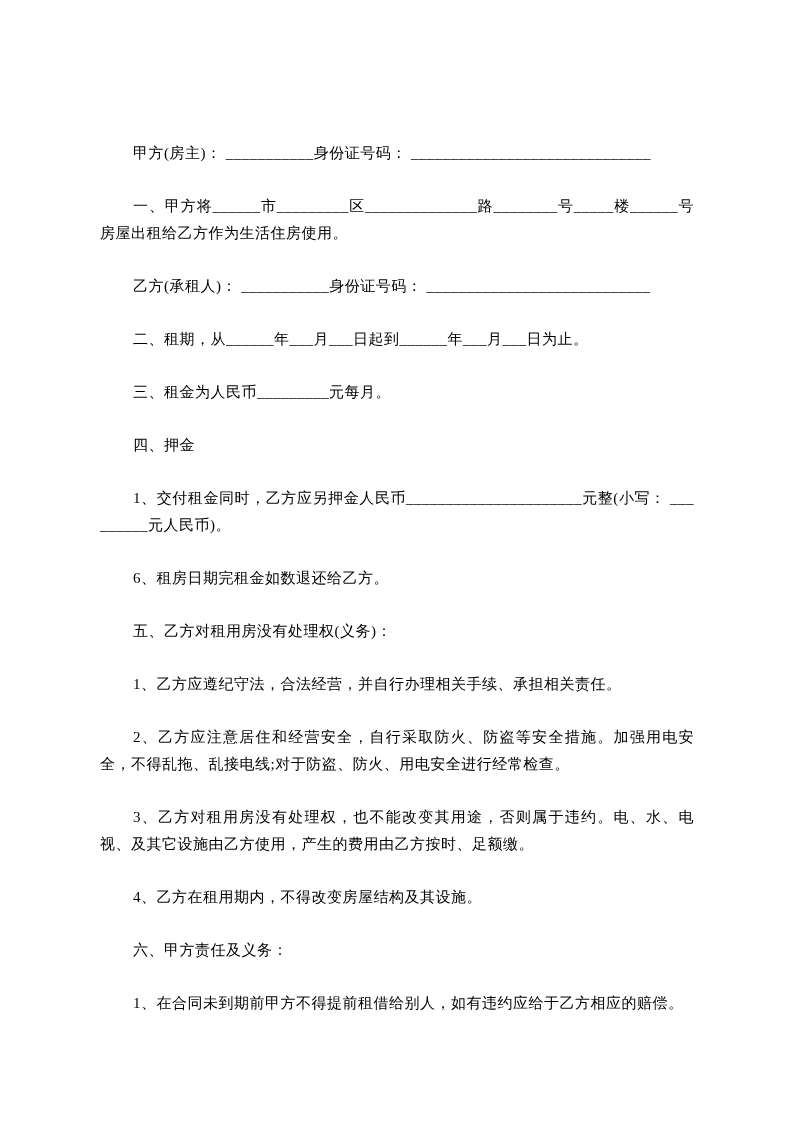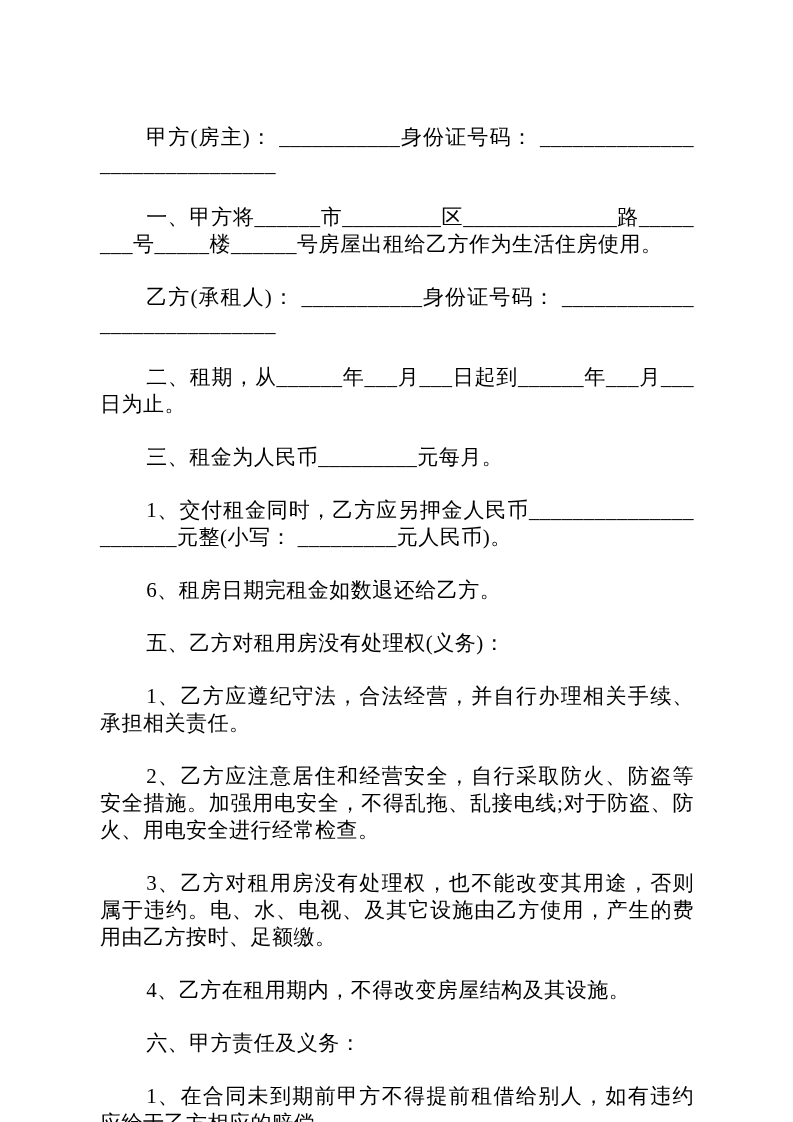--- a/index.html
+++ b/index.html
@@ -16,43 +16,44 @@
     overflow: hidden;
     box-sizing: border-box;
     padding: 124px 99px 40px 100px;
     font-family: "Liberation Serif", "DejaVu Serif", serif;
     color: #000000;
   }
   .doc-body {
     width: 100%;
   }
   .para {
-    font-size: 21px;
+    font-size: 15px;
     line-height: 27px;
-    margin: 0 0 26px 0;
+    margin: 16px 0 26px 0;
     text-indent: 2.2em;
     text-align: justify;
     letter-spacing: 0.5px;
     word-break: break-all;
     color: #000000;
   }
   .para:last-child {
     margin-bottom: 0;
   }
 </style>
 </head>
 <body>
 
 <div class="page">
   <div class="doc-body">
     <p class="para">甲方(房主)： ___________身份证号码： ______________________________</p>
     <p class="para">一、甲方将______市_________区______________路________号_____楼______号房屋出租给乙方作为生活住房使用。</p>
     <p class="para">乙方(承租人)： ___________身份证号码： ____________________________</p>
     <p class="para">二、租期，从______年___月___日起到______年___月___日为止。</p>
     <p class="para">三、租金为人民币_________元每月。</p>
+    <p class="para">四、押金</p>
     <p class="para">1、交付租金同时，乙方应另押金人民币______________________元整(小写： _________元人民币)。</p>
     <p class="para">6、租房日期完租金如数退还给乙方。</p>
     <p class="para">五、乙方对租用房没有处理权(义务)：</p>
     <p class="para">1、乙方应遵纪守法，合法经营，并自行办理相关手续、承担相关责任。</p>
     <p class="para">2、乙方应注意居住和经营安全，自行采取防火、防盗等安全措施。加强用电安全，不得乱拖、乱接电线;对于防盗、防火、用电安全进行经常检查。</p>
     <p class="para">3、乙方对租用房没有处理权，也不能改变其用途，否则属于违约。电、水、电视、及其它设施由乙方使用，产生的费用由乙方按时、足额缴。</p>
     <p class="para">4、乙方在租用期内，不得改变房屋结构及其设施。</p>
     <p class="para">六、甲方责任及义务：</p>
     <p class="para">1、在合同未到期前甲方不得提前租借给别人，如有违约应给于乙方相应的赔偿。</p>
   </div>

